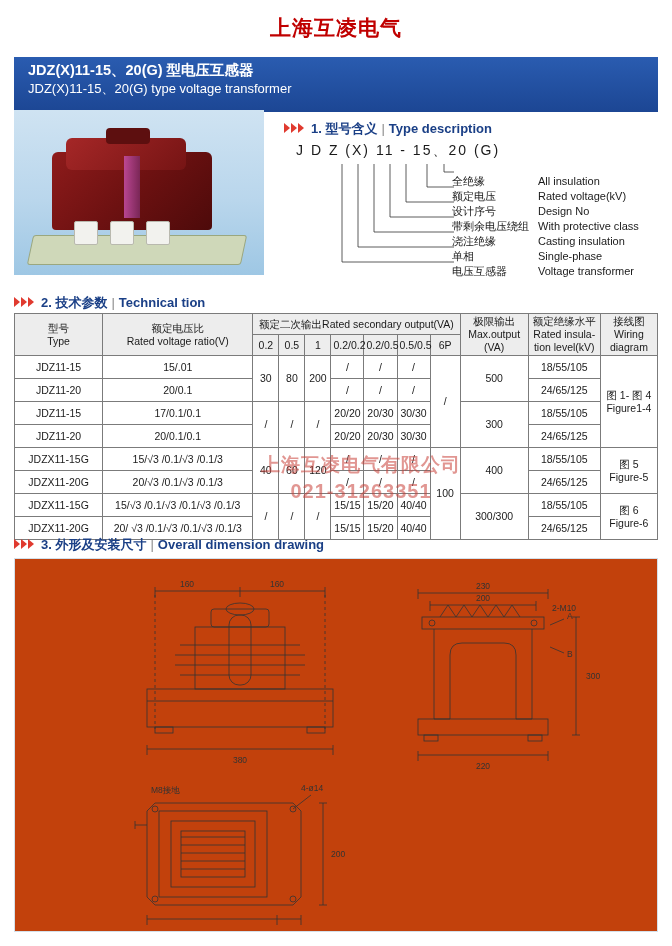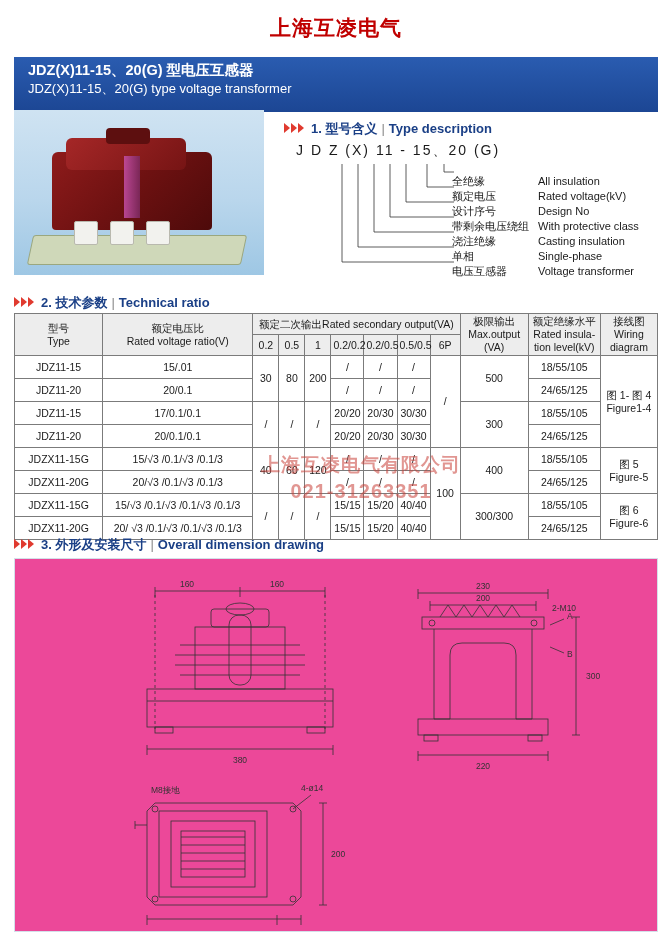--- a/index.html
+++ b/index.html
@@ -226,21 +226,21 @@
   }
   .wm .l1 { font-size: 19px; letter-spacing: 1px; }
   .wm .l2 { font-size: 20px; letter-spacing: 1px; margin-top: 2px; }
   
   .draw-box {
     position: absolute;
     top: 558px;
     left: 14px;
     width: 644px;
     height: 374px;
-    background: #ec4899;
+    background: #c2410c;
     border: 1px solid #d4e0ea;
     box-sizing: border-box;
   }
   .dv { position: absolute; }
   svg { display: block; }
   .dim { font-size: 8.5px; fill: #333; font-family: "Liberation Sans", sans-serif; }
 </style>
 </head>
 <body>
 
@@ -290,21 +290,21 @@
       <div class="legend-row"><span class="cn">设计序号</span><span class="en">Design No</span></div>
       <div class="legend-row"><span class="cn">带剩余电压绕组</span><span class="en">With protective class</span></div>
       <div class="legend-row"><span class="cn">浇注绝缘</span><span class="en">Casting insulation</span></div>
       <div class="legend-row"><span class="cn">单相</span><span class="en">Single-phase</span></div>
       <div class="legend-row"><span class="cn">电压互感器</span><span class="en">Voltage transformer</span></div>
     </div>
   </div>
 
   <div class="sec" style="top:294px; left:14px;">
     <span class="arrows"><i></i><i></i><i></i></span><span>2.</span>
-    <span class="cn">技术参数</span><span class="sep">|</span><span class="en">Technical ratio</span>
+    <span class="cn">技术参数</span><span class="sep">|</span><span class="en">Technical tion</span>
   </div>
 
   <div class="tbl-wrap">
     <table>
       <colgroup>
         <col style="width:88px">
         <col style="width:150px">
         <col style="width:26px">
         <col style="width:26px">
         <col style="width:26px">

